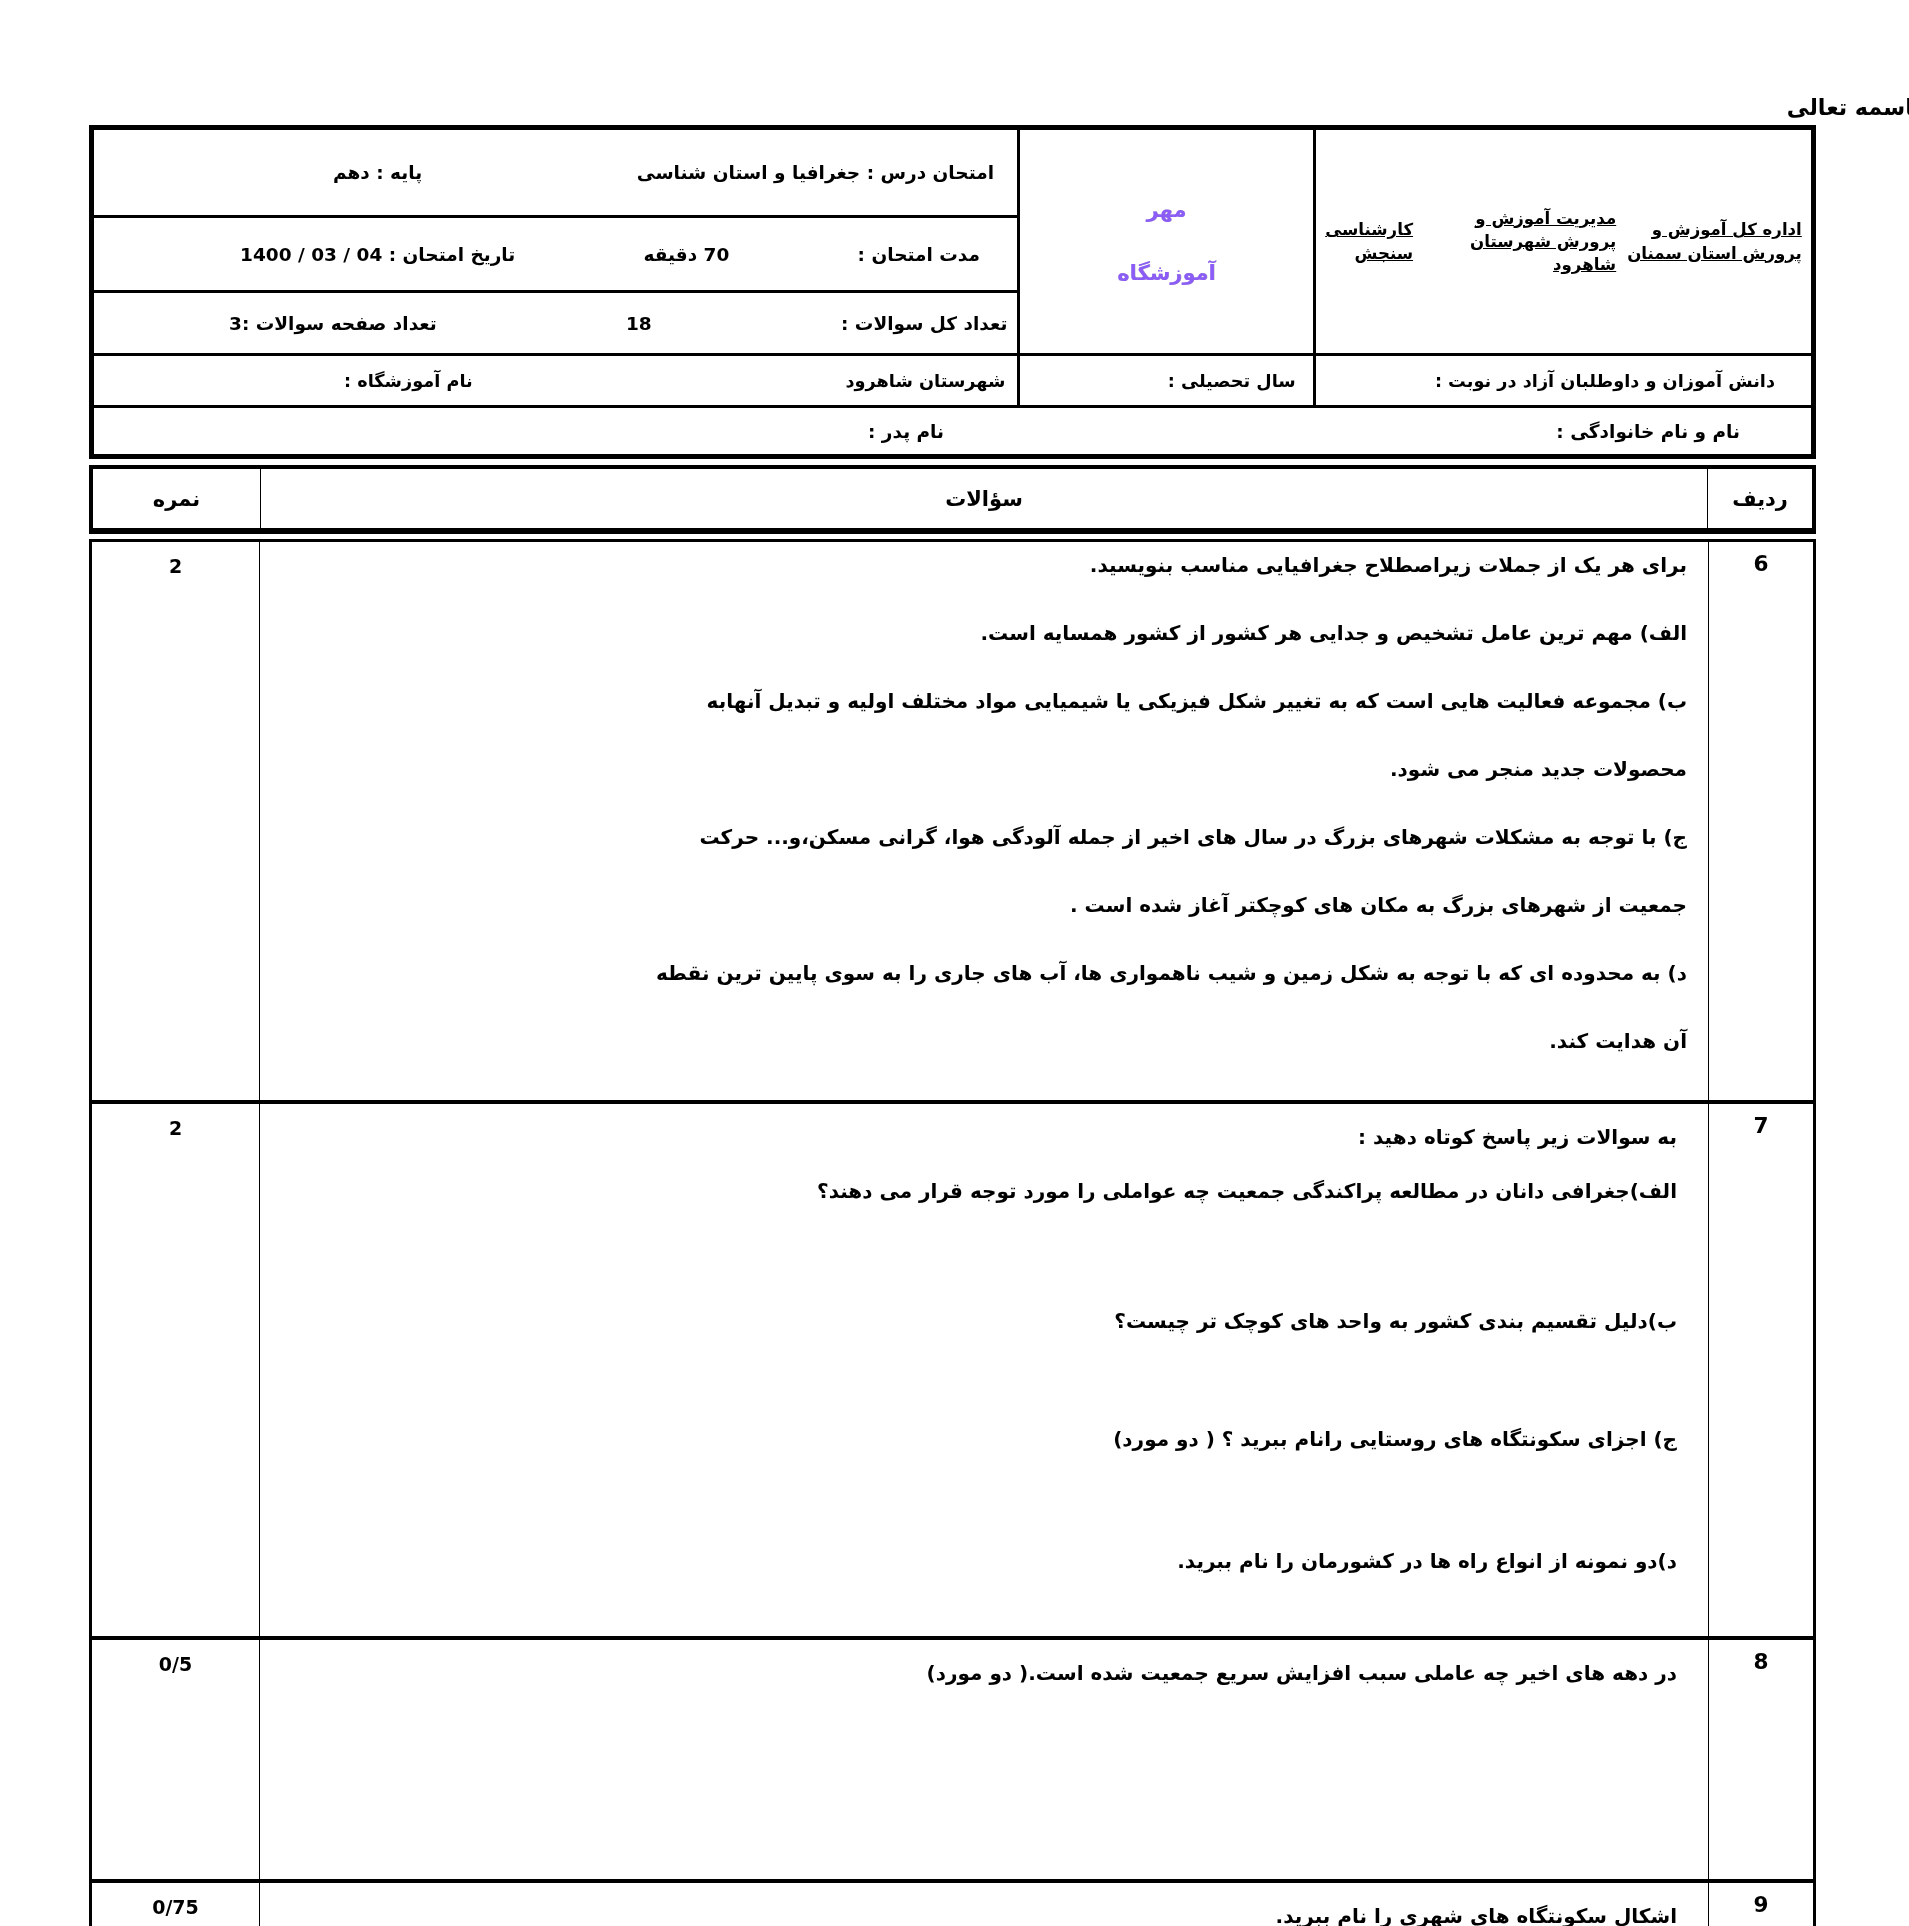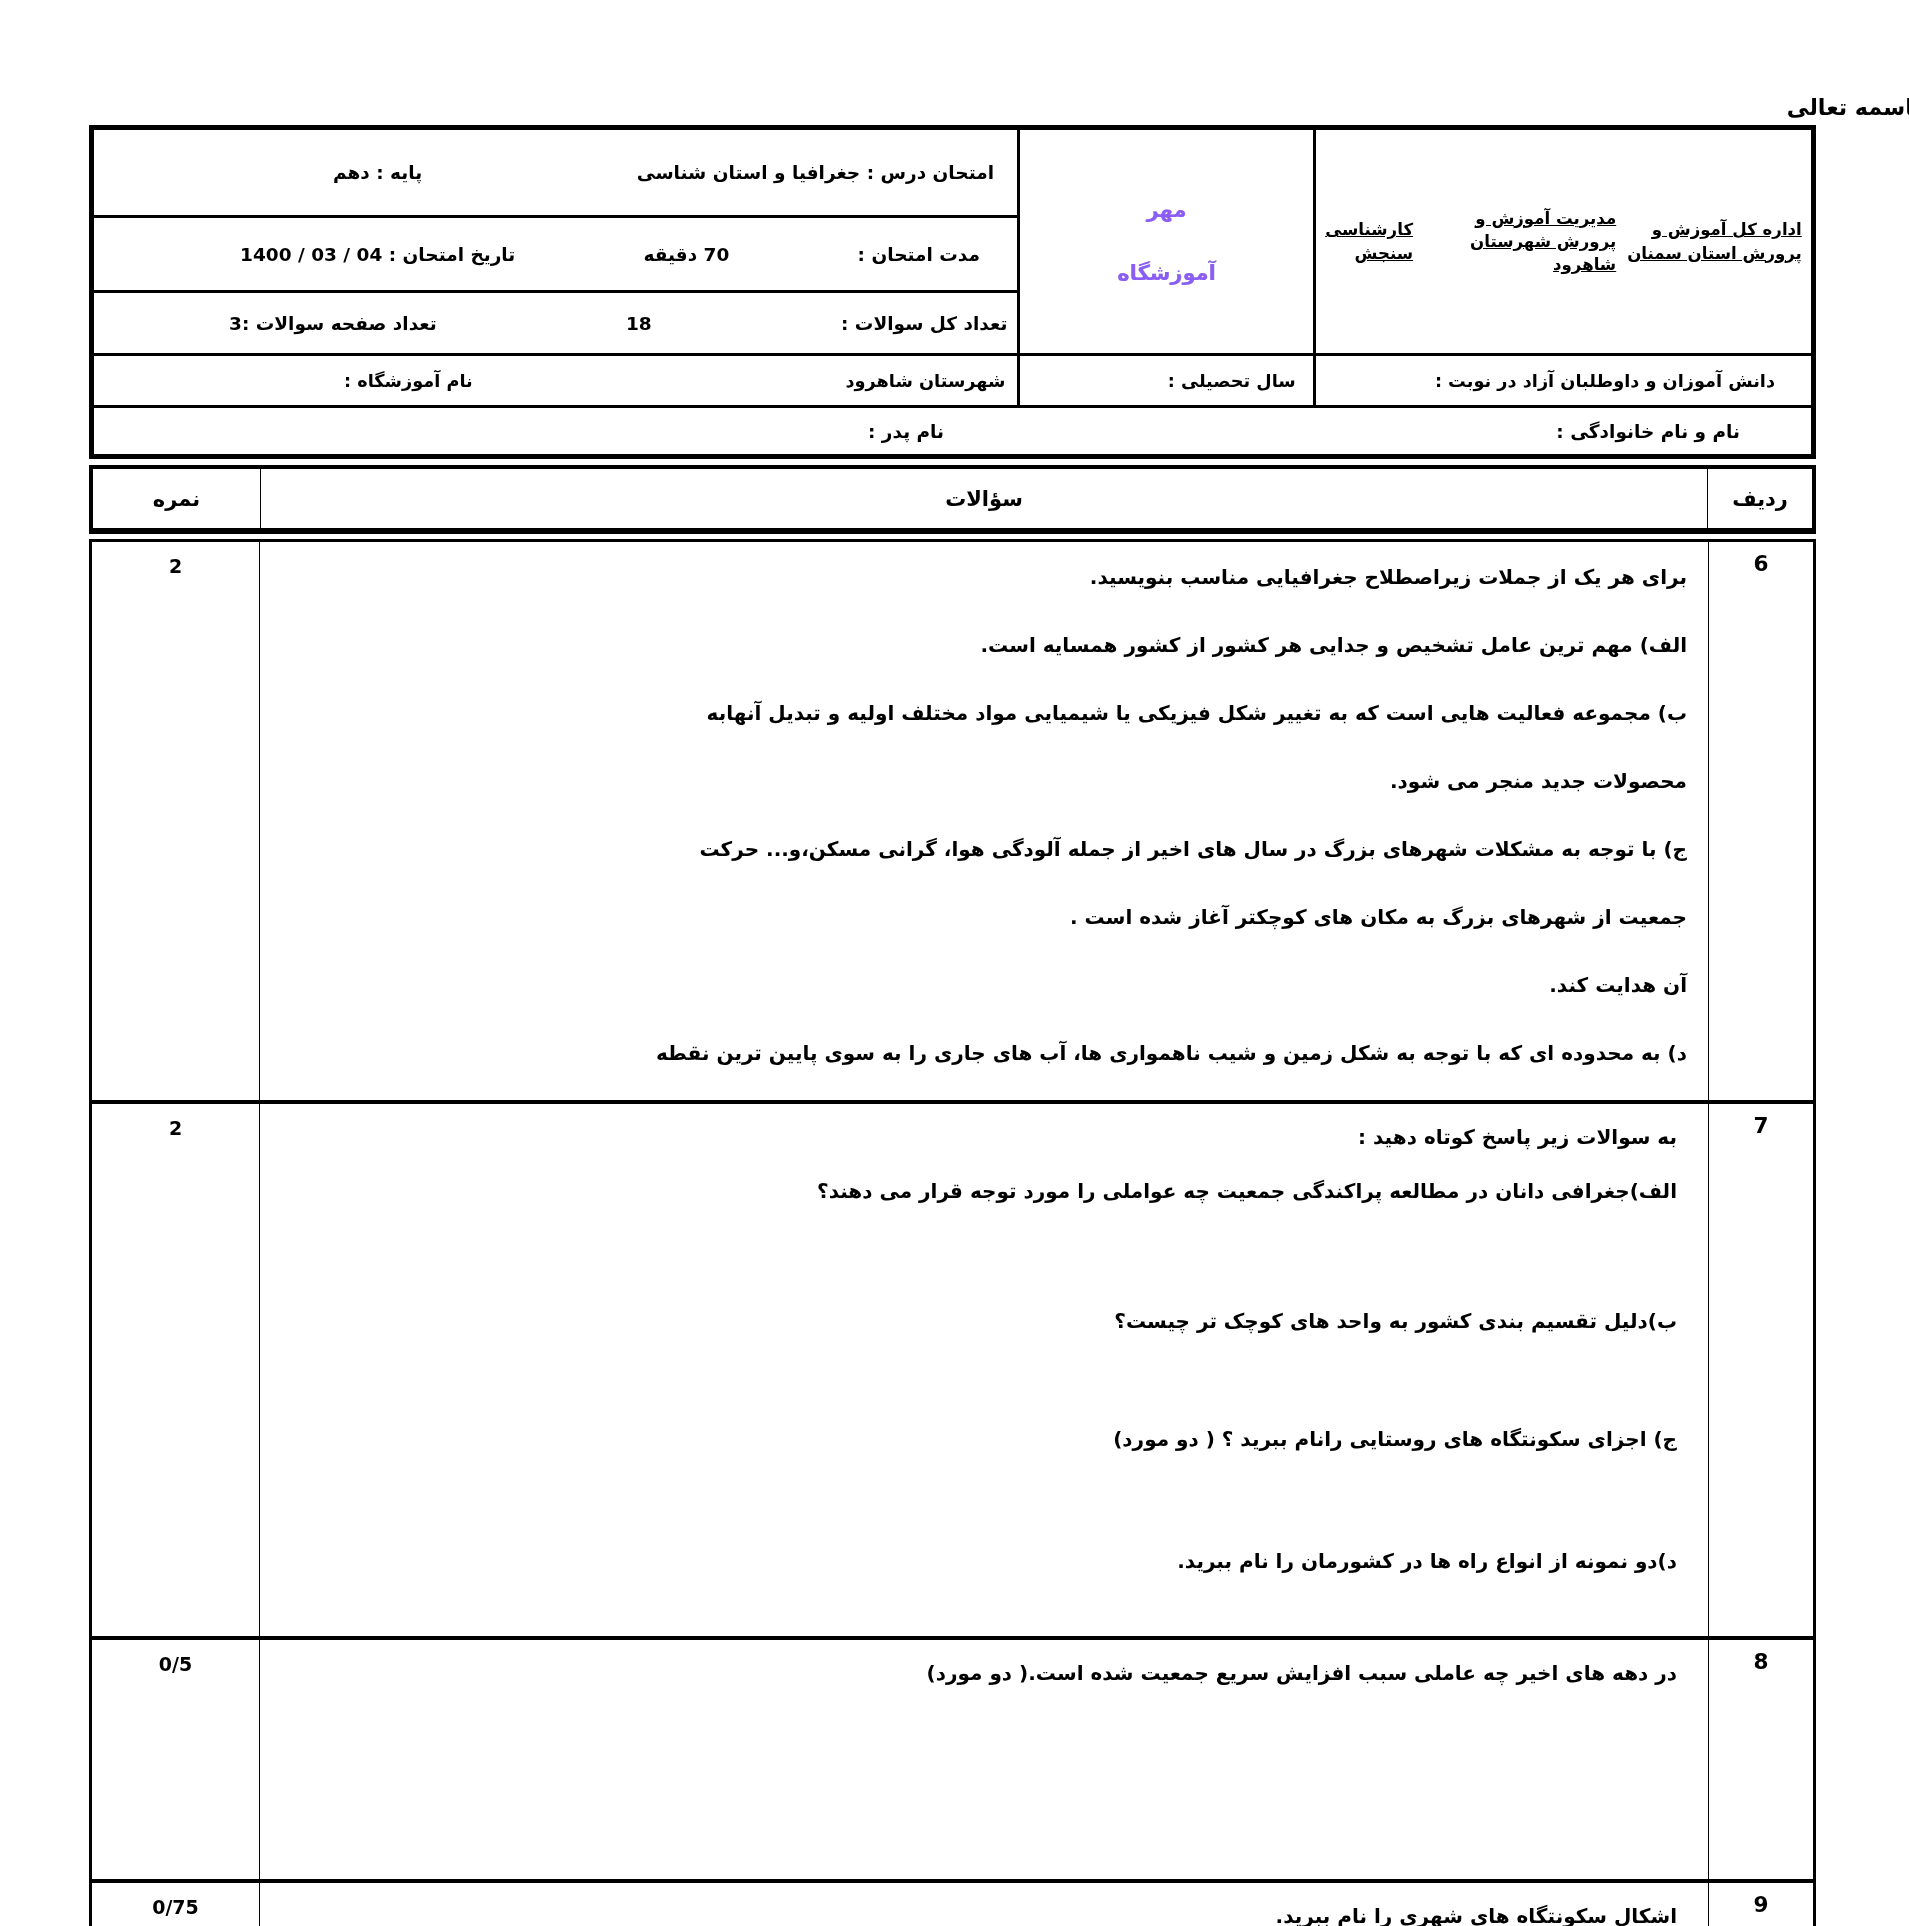--- a/index.html
+++ b/index.html
@@ -86,21 +86,21 @@
   }
   .q-text{
     flex:1;box-sizing:border-box;border-left:1.9px solid #000;
     padding:10px 21px 0 11.6px;text-align:right;
     font-size:20px;font-weight:bold;line-height:1.3;
   }
   .q-text p{margin:10px;white-space:nowrap;}
   .q-score{
     width:167px;text-align:center;padding-top:13px;font-size:19px;font-weight:bold;
   }
-  .q6-lines p{margin:12px 0 42px 0;}
+  .q6-lines p{margin:0 0 42px 0;}
   .q6-lines p:last-child{margin-bottom:0;}
   .sp-a{margin-bottom:28px !important;}
   .sp-b{margin-bottom:104px !important;}
   .sp-c{margin-bottom:92px !important;}
   .sp-d{margin-bottom:96px !important;}
 </style>
 </head>
 <body>
 
 <div class="page">
@@ -163,22 +163,22 @@
 
     <div class="qrow row-q6">
       <div class="q-num">6</div>
       <div class="q-text q6-lines">
         <p>برای هر یک از جملات زیراصطلاح جغرافیایی مناسب بنویسید.</p>
         <p>الف) مهم ترین عامل تشخیص و جدایی هر کشور از کشور همسایه است.</p>
         <p>ب) مجموعه فعالیت هایی است که به تغییر شکل فیزیکی یا شیمیایی مواد مختلف اولیه و تبدیل آنهابه</p>
         <p>محصولات جدید منجر می شود.</p>
         <p>ج) با توجه به مشکلات شهرهای بزرگ در سال های اخیر از جمله آلودگی هوا، گرانی مسکن،و... حرکت</p>
         <p>جمعیت از شهرهای بزرگ به مکان های کوچکتر آغاز شده است .</p>
+        <p>د) به محدوده ای که با توجه به شکل زمین و شیب ناهمواری ها، آب های جاری را به سوی پایین ترین نقطه</p>
         <p>آن هدایت کند.</p>
-        <p>د) به محدوده ای که با توجه به شکل زمین و شیب ناهمواری ها، آب های جاری را به سوی پایین ترین نقطه</p>
       </div>
       <div class="q-score">2</div>
     </div>
 
     <div class="qrow row-q7">
       <div class="q-num">7</div>
       <div class="q-text">
         <p class="sp-a">به سوالات زیر پاسخ کوتاه دهید :</p>
         <p class="sp-b">الف)جغرافی دانان در مطالعه پراکندگی جمعیت چه عواملی را مورد توجه قرار می دهند؟</p>
         <p class="sp-c">ب)دلیل تقسیم بندی کشور به واحد های کوچک تر چیست؟</p>

